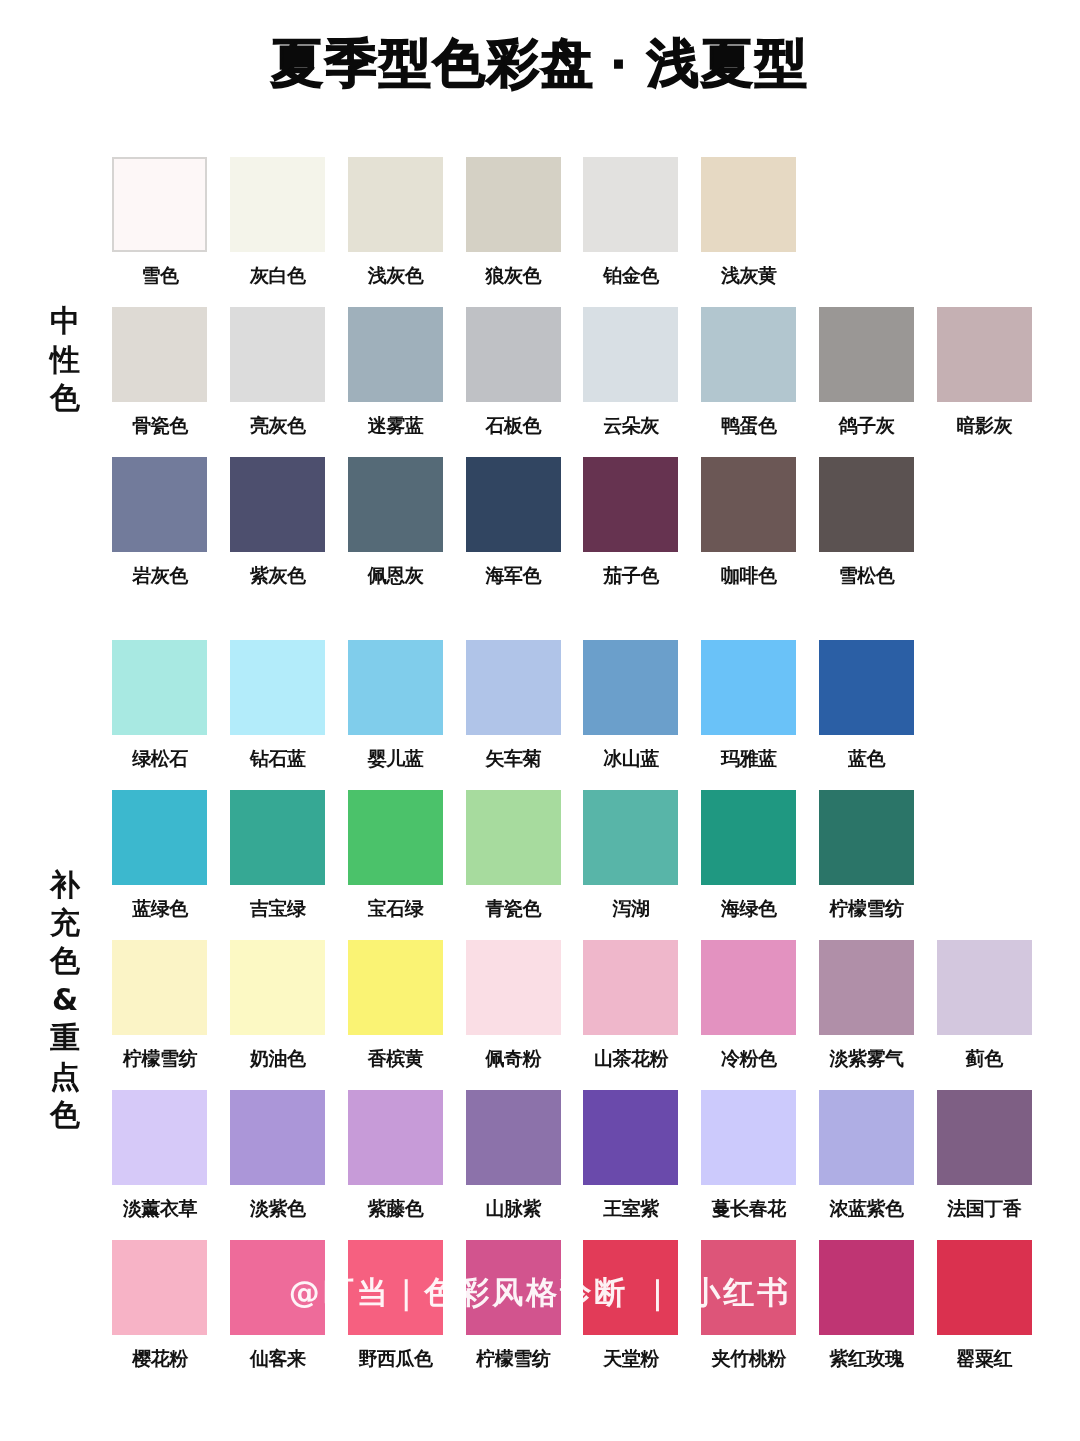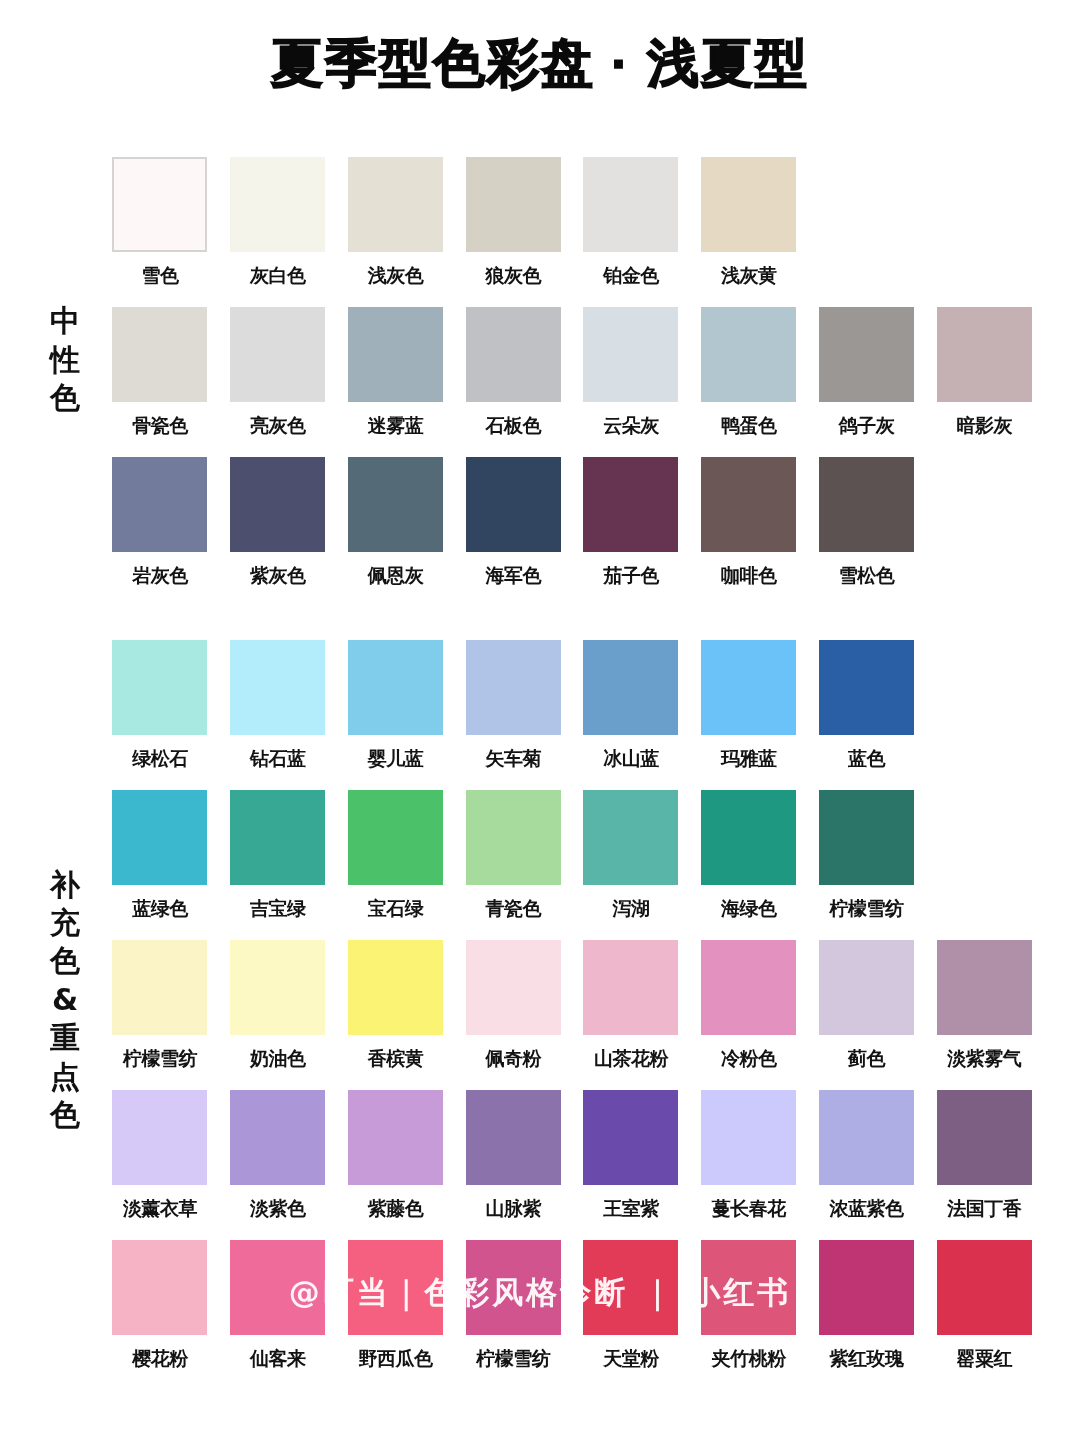--- a/index.html
+++ b/index.html
@@ -308,27 +308,27 @@
         </div>
         <div class="cell">
           <div class="swatch" style="background-color: rgb(239, 183, 203);"></div>
           <div class="swatch-name">山茶花粉</div>
         </div>
         <div class="cell">
           <div class="swatch" style="background-color: rgb(227, 146, 192);"></div>
           <div class="swatch-name">冷粉色</div>
         </div>
         <div class="cell">
+          <div class="swatch" style="background-color: rgb(176, 143, 168);"></div>
+          <div class="swatch-name">淡紫雾气</div>
+        </div>
+        <div class="cell">
           <div class="swatch" style="background-color: rgb(211, 199, 222);"></div>
           <div class="swatch-name">蓟色</div>
         </div>
-        <div class="cell">
-          <div class="swatch" style="background-color: rgb(176, 143, 168);"></div>
-          <div class="swatch-name">淡紫雾气</div>
-        </div>
       </div>
       <div class="row">
         <div class="cell">
           <div class="swatch" style="background-color: rgb(214, 201, 248);"></div>
           <div class="swatch-name">淡薰衣草</div>
         </div>
         <div class="cell">
           <div class="swatch" style="background-color: rgb(171, 150, 216);"></div>
           <div class="swatch-name">淡紫色</div>
         </div>

